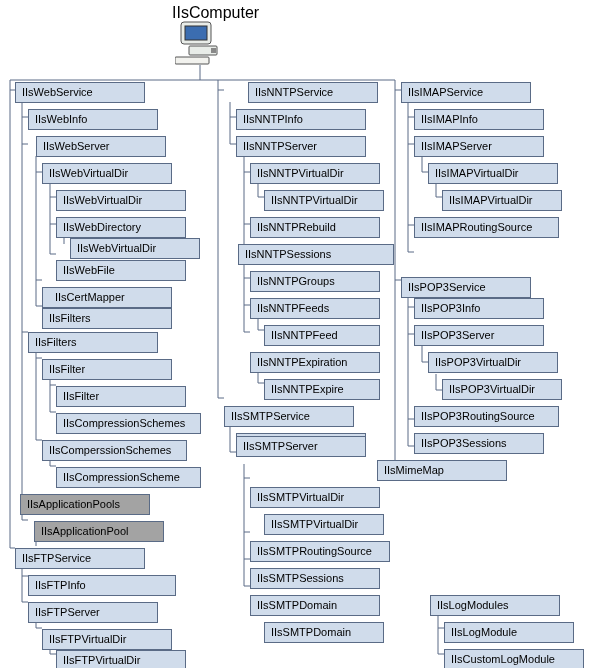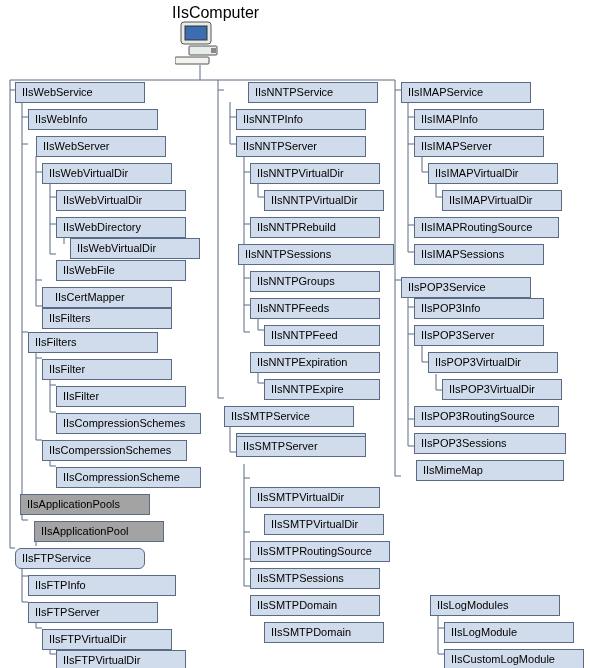--- a/index.html
+++ b/index.html
@@ -207,21 +207,21 @@
   <div class="node" style="left:28px; top:332px; width:130px;">IIsFilters</div>
   <div class="node" style="left:42px; top:359px; width:130px;">IIsFilter</div>
   <div class="node" style="left:56px; top:386px; width:130px;">IIsFilter</div>
   <div class="node" style="left:56px; top:413px; width:145px;">IIsCompressionSchemes</div>
   <div class="node" style="left:42px; top:440px; width:145px;">IIsComperssionSchemes</div>
   <div class="node" style="left:56px; top:467px; width:145px;">IIsCompressionScheme</div>
 
   <div class="node hl" style="left:20px; top:494px; width:130px;">IIsApplicationPools</div>
   <div class="node hl" style="left:34px; top:521px; width:130px;">IIsApplicationPool</div>
 
-  <div class="node" style="left:15px; top:548px; width:130px;border-radius:6px;">IIsFTPService</div>
+  <div class="node" style="left:15px; top:548px; width:130px;">IIsFTPService</div>
   <div class="node" style="left:28px; top:575px; width:148px;">IIsFTPInfo</div>
   <div class="node" style="left:28px; top:602px; width:130px;">IIsFTPServer</div>
   <div class="node" style="left:42px; top:629px; width:130px;">IIsFTPVirtualDir</div>
   <div class="node" style="left:56px; top:650px; width:130px;">IIsFTPVirtualDir</div>
 
   <div class="node" style="left:224px; top:82px; width:130px;margin-left:24px;">IIsNNTPService</div>
   <div class="node" style="left:236px; top:109px; width:130px;">IIsNNTPInfo</div>
   <div class="node" style="left:236px; top:136px; width:130px;">IIsNNTPServer</div>
   <div class="node" style="left:250px; top:163px; width:130px;">IIsNNTPVirtualDir</div>
   <div class="node" style="left:264px; top:190px; width:120px;">IIsNNTPVirtualDir</div>
@@ -242,29 +242,28 @@
   <div class="node" style="left:250px; top:568px; width:130px;">IIsSMTPSessions</div>
   <div class="node" style="left:250px; top:595px; width:130px;">IIsSMTPDomain</div>
   <div class="node" style="left:264px; top:622px; width:120px;">IIsSMTPDomain</div>
 
   <div class="node" style="left:401px; top:82px; width:130px;">IIsIMAPService</div>
   <div class="node" style="left:414px; top:109px; width:130px;">IIsIMAPInfo</div>
   <div class="node" style="left:414px; top:136px; width:130px;">IIsIMAPServer</div>
   <div class="node" style="left:428px; top:163px; width:130px;">IIsIMAPVirtualDir</div>
   <div class="node" style="left:442px; top:190px; width:120px;">IIsIMAPVirtualDir</div>
   <div class="node" style="left:414px; top:217px; width:145px;">IIsIMAPRoutingSource</div>
-  <div class="node" style="left:414px; top:244px; width:130px;">IIsIMAPSessions</div>
 
   <div class="node" style="left:401px; top:271px; width:130px;margin-top:6px;">IIsPOP3Service</div>
   <div class="node" style="left:414px; top:298px; width:130px;">IIsPOP3Info</div>
   <div class="node" style="left:414px; top:325px; width:130px;">IIsPOP3Server</div>
   <div class="node" style="left:428px; top:352px; width:130px;">IIsPOP3VirtualDir</div>
   <div class="node" style="left:442px; top:379px; width:120px;">IIsPOP3VirtualDir</div>
   <div class="node" style="left:414px; top:406px; width:145px;">IIsPOP3RoutingSource</div>
-  <div class="node" style="left:414px; top:433px; width:152px;">IIsPOP3Sessions</div>
-
-  <div class="node" style="left:416px; top:460px; width:148px;">IIsMimeMap</div>
+  <div class="node" style="left:414px; top:433px; width:130px;">IIsPOP3Sessions</div>
+
+  <div class="node" style="left:377px; top:460px; width:130px;">IIsMimeMap</div>
 
   <div class="node" style="left:430px; top:595px; width:130px;">IIsLogModules</div>
   <div class="node" style="left:444px; top:622px; width:130px;">IIsLogModule</div>
   <div class="node" style="left:444px; top:649px; width:140px;">IIsCustomLogModule</div>
 
 </div>
 
 </body></html>

